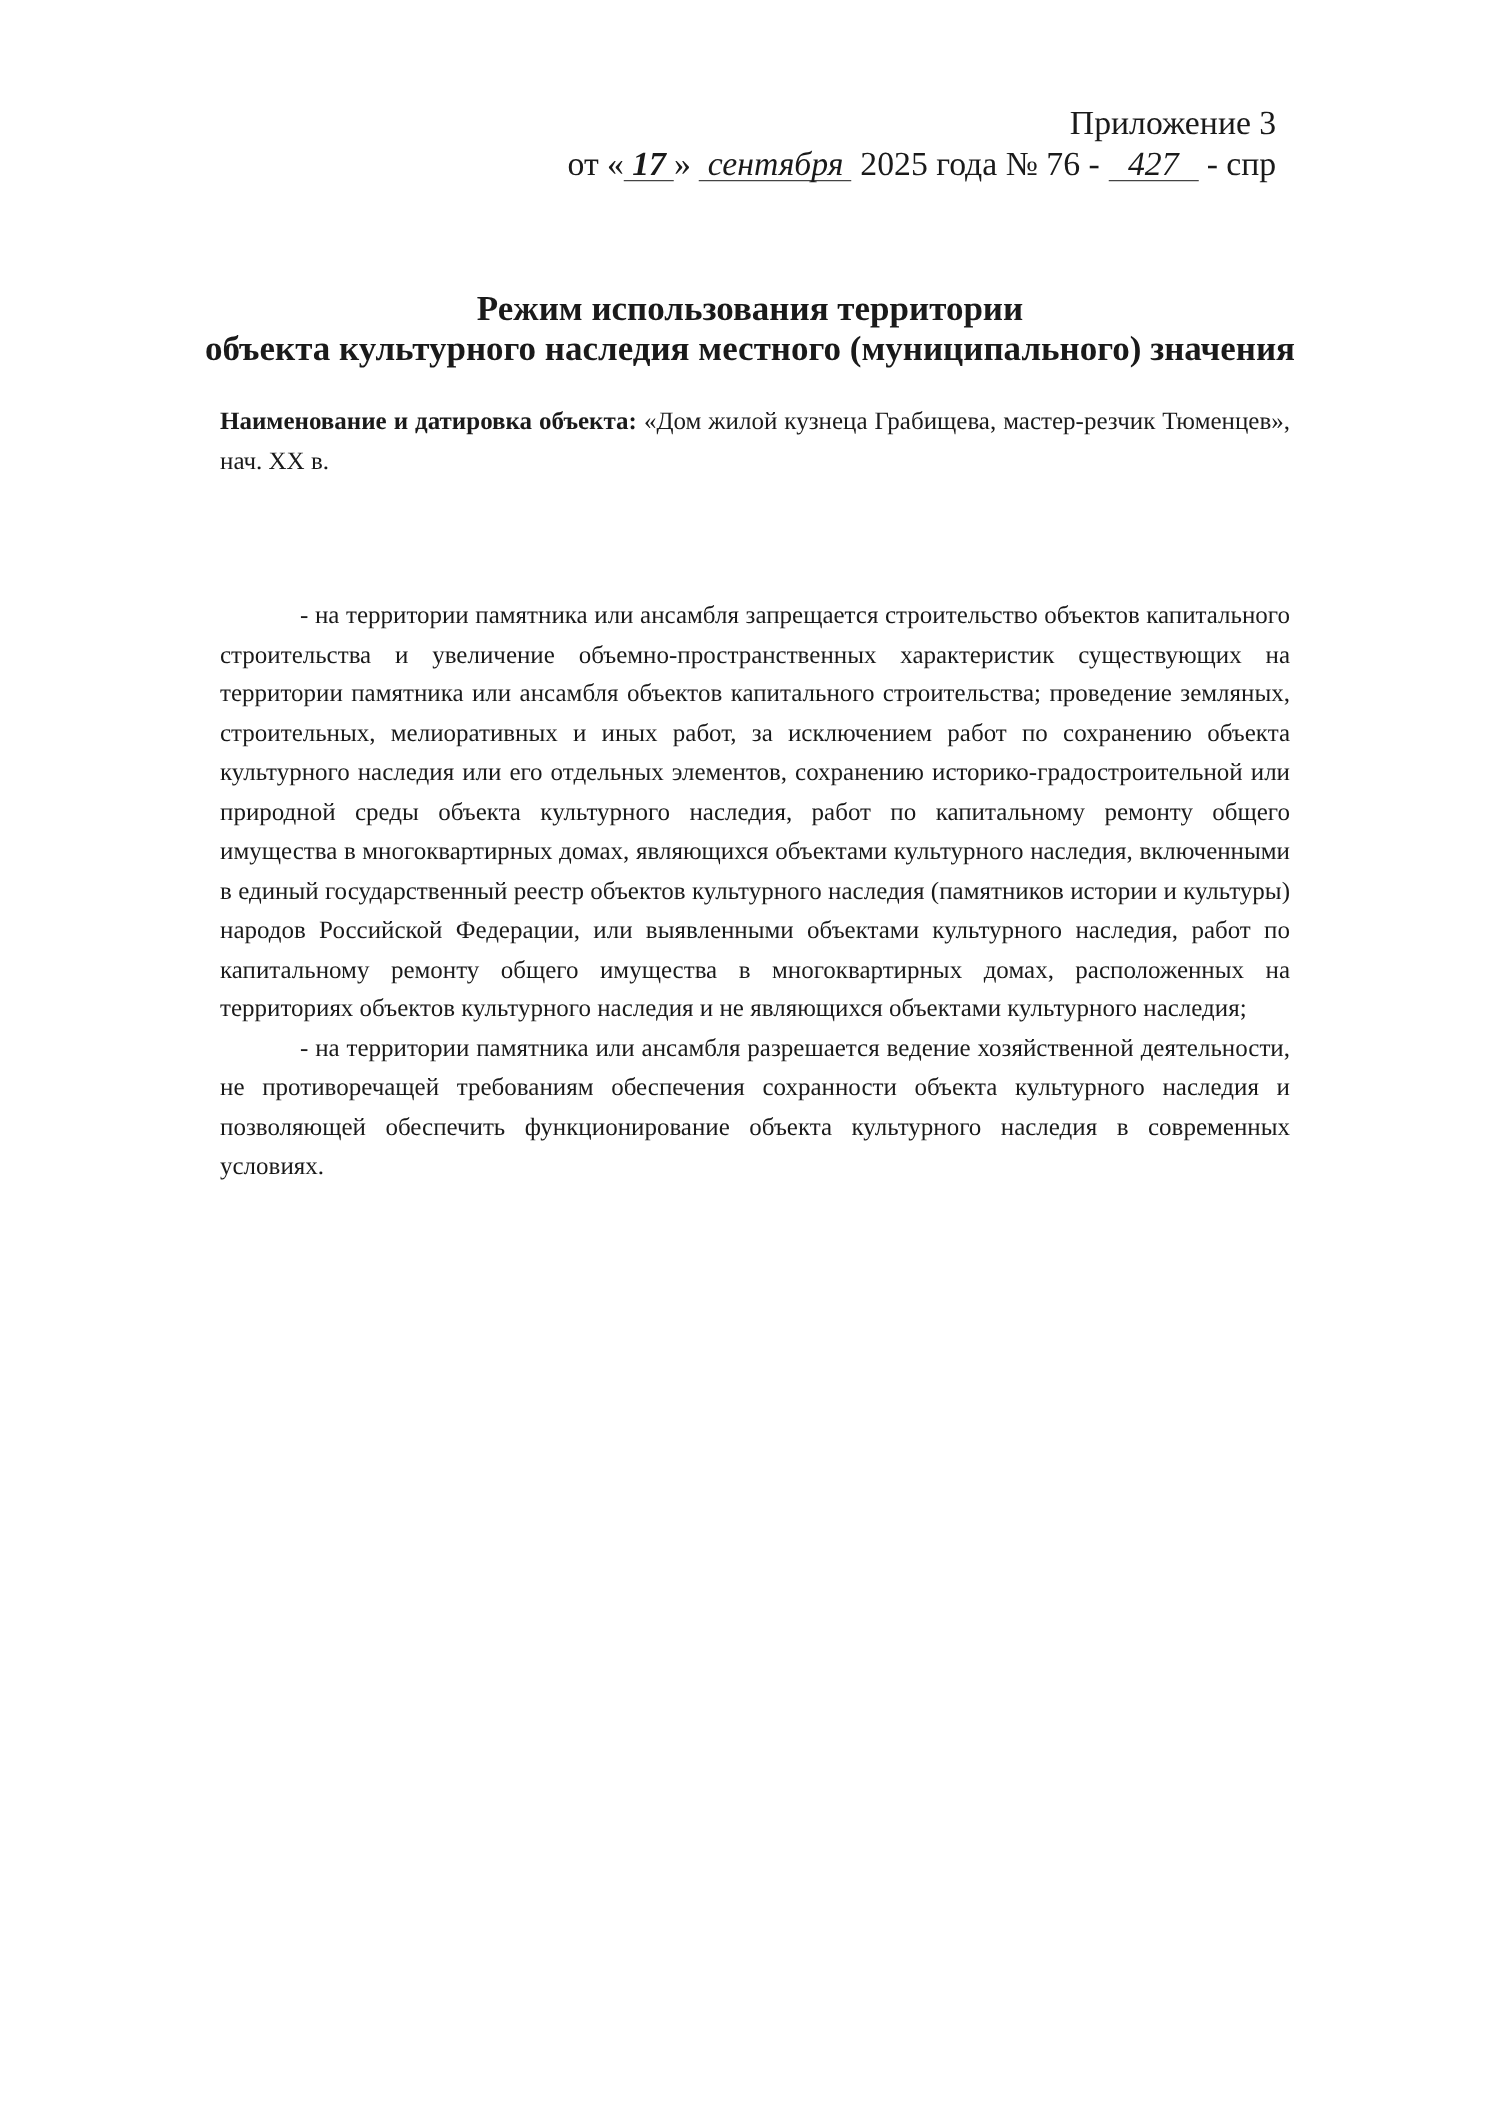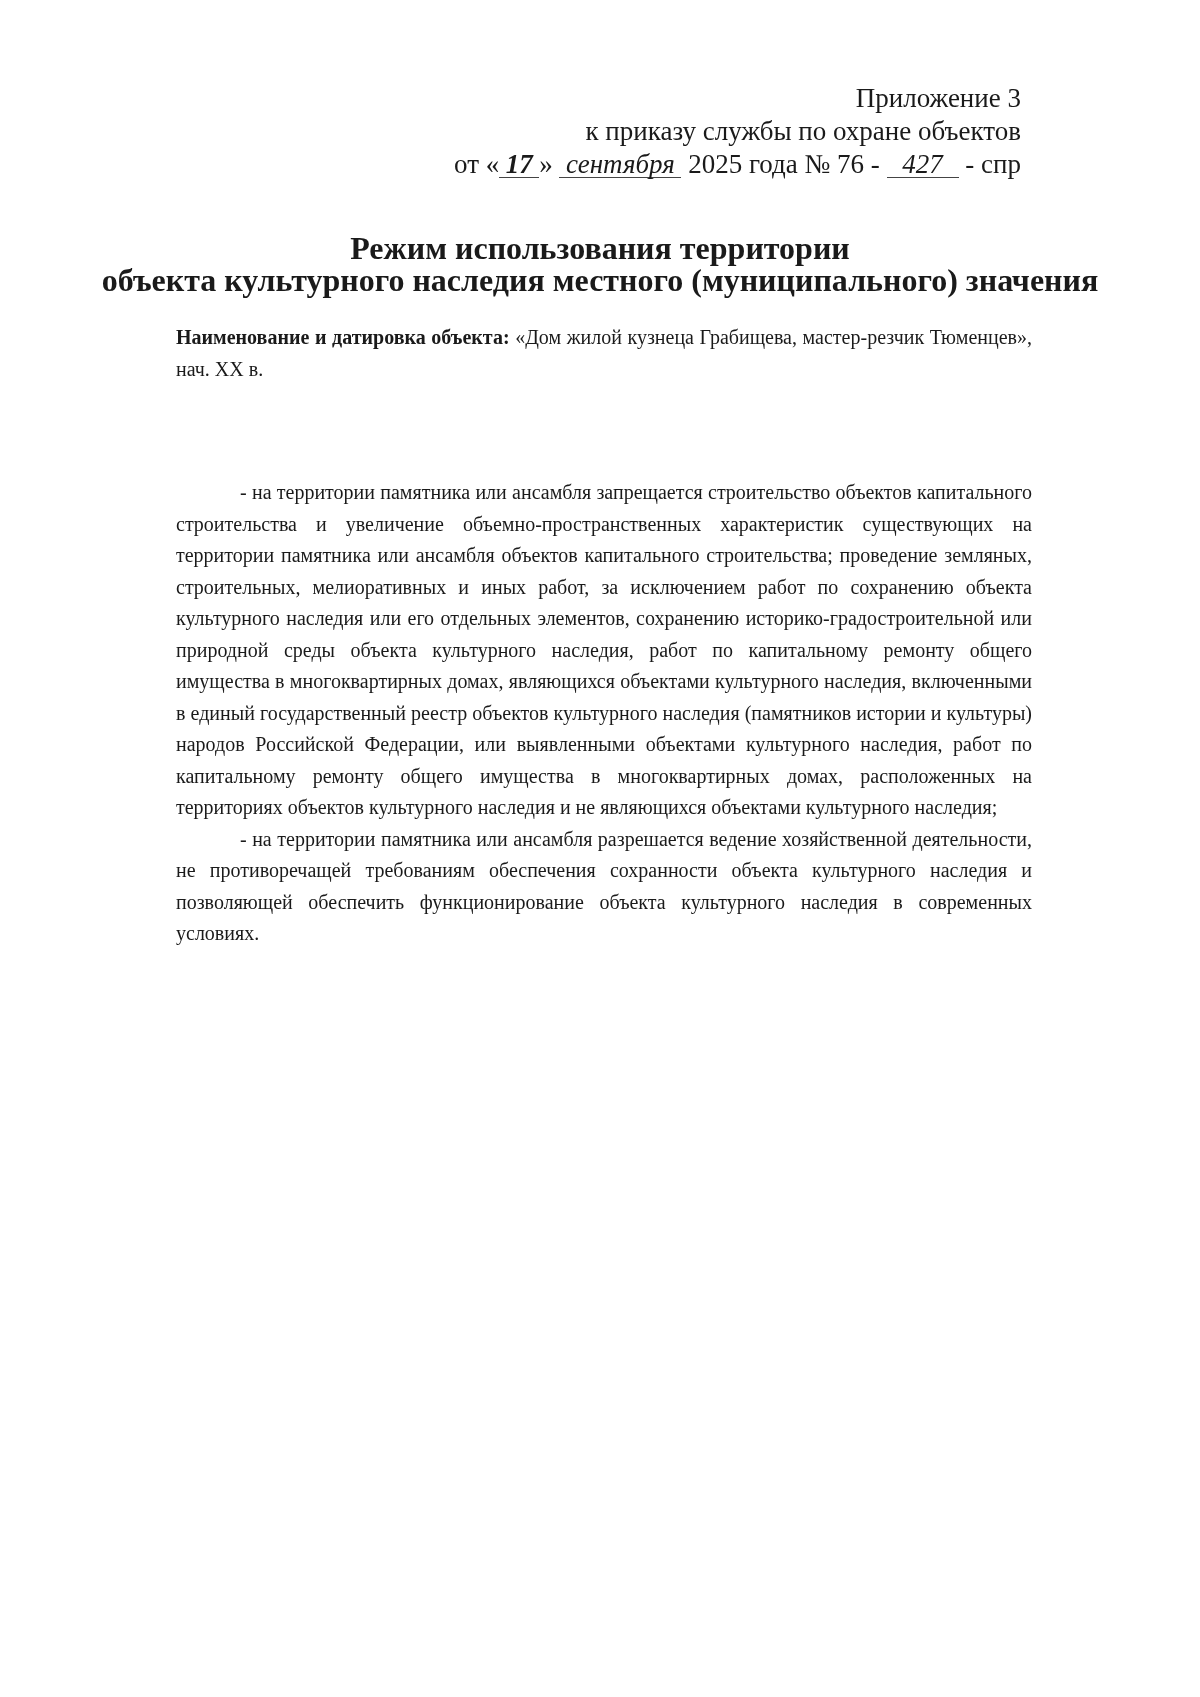--- a/index.html
+++ b/index.html
@@ -9,38 +9,37 @@
   .header { position: absolute; right: 179px; top: 82px; text-align: right;
             font-size: 27px; line-height: 33px; }
   .header div { white-space: nowrap; }
   .hand { font-family: "Liberation Serif", serif; font-style: italic;
           display: inline-block; border-bottom: 1.5px solid #444; text-align: center;
           line-height: 26px; }
   .hand.day { width: 40px; font-weight: bold; }
   .hand.month { width: 122px; }
   .hand.num { width: 72px; }
   .title { position: absolute; left: 0; width: 1200px; top: 232px; text-align: center;
-           font-weight: bold; font-size: 32px; line-height: 32px; }
+           font-weight: bold; font-size: 28px; line-height: 32px; }
   .title div { white-space: nowrap; }
   .body { position: absolute; left: 176px; width: 856px; font-size: 20px; line-height: 31.5px;
           text-align: justify; }
   .meta { top: 322px; }
   .meta p { margin: 0; }
   .meta b { font-weight: bold; }
   .rules { top: 477px; }
   .rules p { margin: 0; text-indent: 64px; }
 </style>
 </head>
 <body>
 
 <div class="page">
 
   <div class="header">
     <div>Приложение 3</div>
-    <div>к приказу службы по охране объектов</div>
     <div><span>от «</span><span class="hand day">17</span><span>»</span> <span class="hand month">сентября</span> <span>2025 года № 76 -</span> <span class="hand num">427</span> <span>- спр</span></div>
   </div>
 
   <div class="title">
     <div>Режим использования территории</div>
     <div>объекта культурного наследия местного (муниципального) значения</div>
   </div>
 
   <div class="body meta">
     <p><b>Наименование и датировка объекта:</b> <span>«Дом жилой кузнеца Грабищева, мастер-резчик Тюменцев», нач. XX в.</span></p>

